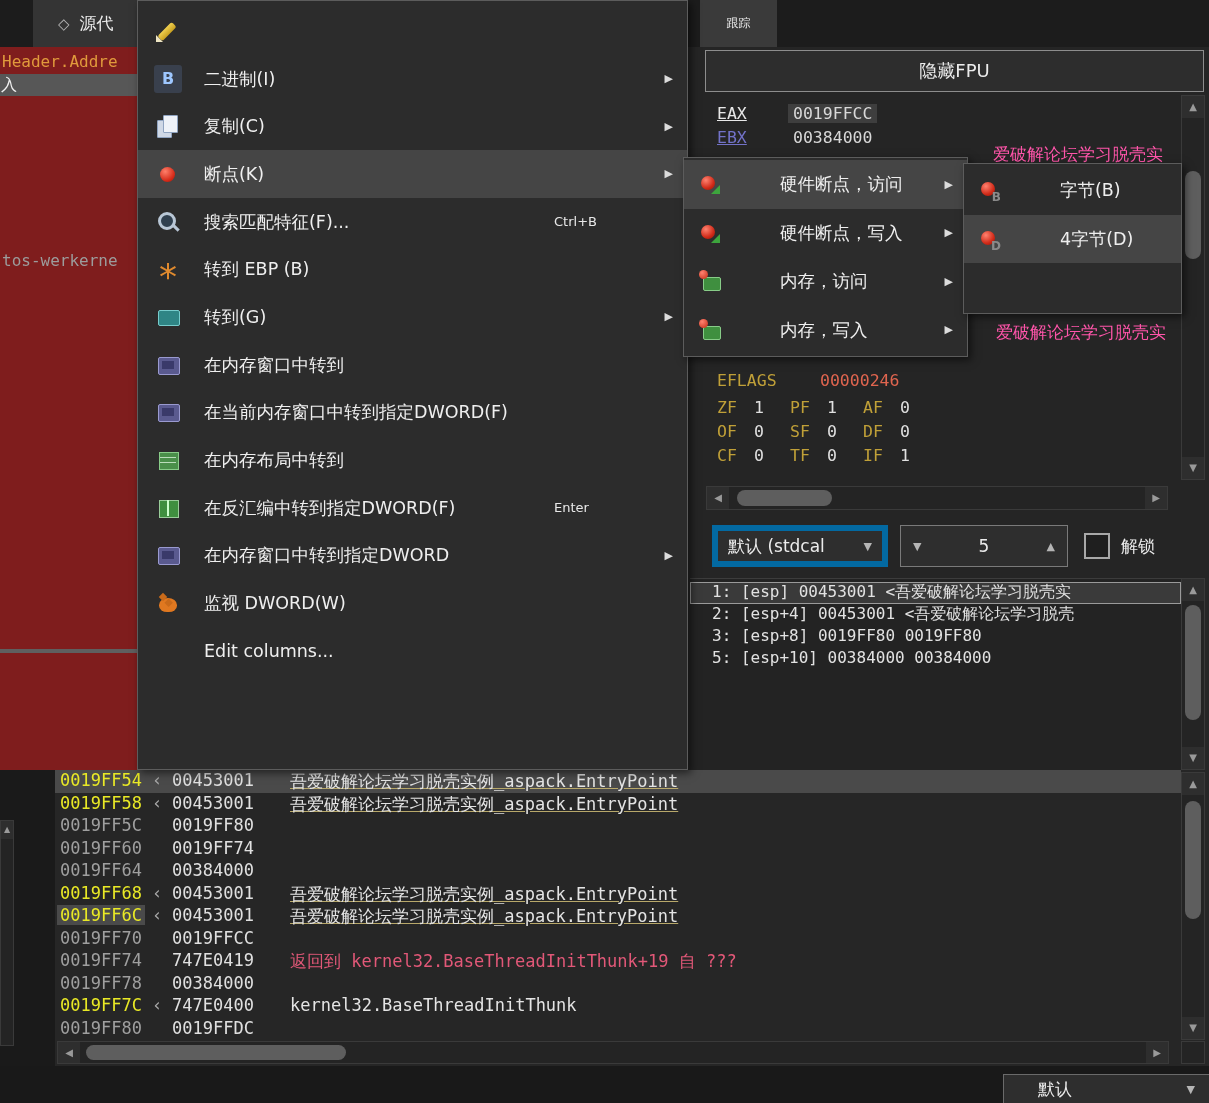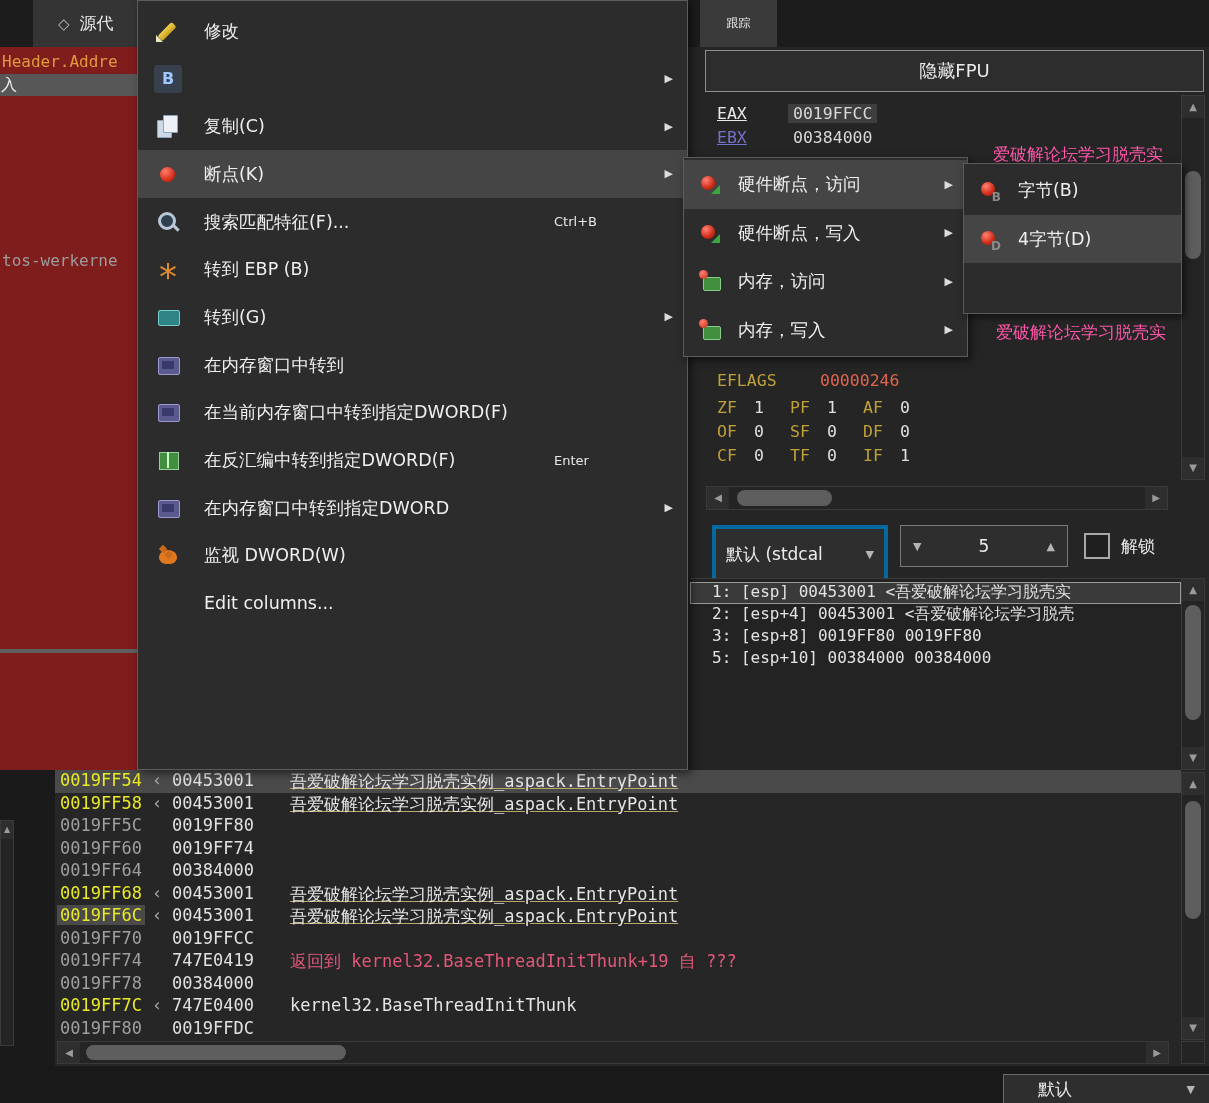--- a/index.html
+++ b/index.html
@@ -39,22 +39,22 @@
   .eflags-row{position:absolute;left:27px;top:322px;font:16.5px "DejaVu Sans Mono",monospace;line-height:24px;}
   .eflags-name{color:var(--gold);display:inline-block;width:103px;}
   .eflags-val{color:var(--eflagsv);}
   .flag-grid{position:absolute;left:27px;top:349px;font:16.5px "DejaVu Sans Mono",monospace;}
   .flag-row{height:24px;line-height:24px;}
   .flag-name{display:inline-block;width:37px;color:var(--gold);}
   .flag-val{display:inline-block;width:36px;color:#e0e0e0;}
 
   
   .callconv{position:absolute;left:690px;top:515px;width:519px;height:63px;background:#252525;}
-  .cc-combo{position:absolute;left:22px;top:10px;width:176px;height:58px;background:#2e2e2e;
-            border:4px solid #0369a1;box-sizing:border-box;display:flex;align-items:center;
+  .cc-combo{position:absolute;left:22px;top:10px;width:176px;height:42px;background:#2e2e2e;
+            border:6px solid #0369a1;box-sizing:border-box;display:flex;align-items:center;
             padding:0 10px;color:#ececec;font-size:17px;white-space:nowrap;overflow:hidden;}
   .cc-combo .caret{margin-left:auto;color:#b5b5b5;font-size:11px;}
   .cc-spin{position:absolute;left:210px;top:10px;width:168px;height:42px;background:#2e2e2e;
            border:1px solid #7a7a7a;box-sizing:border-box;display:flex;align-items:center;
            padding:0 12px;color:#ececec;font-size:17px;}
   .cc-spin .num{flex:1;text-align:center;}
   .cc-spin .caret{color:#b5b5b5;font-size:11px;}
   .cc-check{position:absolute;left:394px;top:18px;width:26px;height:26px;background:#1f1f1f;
             border:2px solid #a8a8a8;box-sizing:border-box;}
   .cc-unlock{position:absolute;left:431px;top:20px;font-size:17px;color:#ececec;}
@@ -105,21 +105,21 @@
   
   .menu{position:absolute;background:#2c2c2c;border:1px solid #5c5c5c;box-sizing:border-box;
         box-shadow:3px 3px 8px rgba(0,0,0,.55);}
   .main-menu{left:137px;top:0;width:551px;height:770px;padding-top:6px;z-index:10;}
   .main-menu .menu-item{height:47.7px;}
   .sub1{left:683px;top:157px;width:285px;height:200px;padding-top:2px;z-index:11;}
   .sub2{left:963px;top:163px;width:219px;height:151px;padding-top:2px;z-index:12;}
   .sub1 .menu-item,.sub2 .menu-item{height:48.5px;}
   .menu-item{display:flex;align-items:center;padding:0 10px 0 16px;position:relative;
              color:#efefef;font-size:17.5px;white-space:nowrap;}
-  .sub1 .menu-item,.sub2 .menu-item{padding-left:14px;}
+  .sub1 .menu-item,.sub2 .menu-item{padding-left:14px;gap:42px;}
   .menu-item.hl{background:var(--menuhl);}
   .mi-ico{width:28px;height:28px;margin-right:22px;position:relative;flex:none;}
   .sub1 .mi-ico,.sub2 .mi-ico{margin-right:16px;width:24px;height:24px;}
   .mi-label{flex:1;}
   .mi-short{position:absolute;left:416px;font-size:13px;color:#e8e8e8;}
   .mi-arrow{position:absolute;right:14px;font-size:11px;color:#dcdcdc;}
 
   
   .ic-pencil::before{content:"";position:absolute;left:3px;top:11px;width:20px;height:7px;
       background:linear-gradient(#f0d050,#c8a020);transform:rotate(-45deg);border-radius:2px;}
@@ -337,24 +337,24 @@
   <div class="bottombar">
     <div class="bottom-combo">
       <span>默认</span>
       <span class="caret">▼</span>
     </div>
   </div>
 
   <div class="menu main-menu" id="main-menu">
       <div class="menu-item">
         <span class="mi-ico ic-pencil"></span>
-        <span class="mi-label">修改</span>
       </div>
       <div class="menu-item">
         <span class="mi-ico ic-binary"></span>
+        <span class="mi-label">二进制(I)</span>
         <span class="mi-arrow">▶</span>
       </div>
       <div class="menu-item">
         <span class="mi-ico ic-copy"></span>
         <span class="mi-label">复制(C)</span>
         <span class="mi-arrow">▶</span>
       </div>
       <div class="menu-item hl">
         <span class="mi-ico ic-bp"></span>
         <span class="mi-label">断点(K)</span>
@@ -374,20 +374,24 @@
         <span class="mi-label">转到(G)</span>
         <span class="mi-arrow">▶</span>
       </div>
       <div class="menu-item">
         <span class="mi-ico ic-memwin"></span>
         <span class="mi-label">在内存窗口中转到</span>
       </div>
       <div class="menu-item">
         <span class="mi-ico ic-memwin"></span>
         <span class="mi-label">在当前内存窗口中转到指定DWORD(F)</span>
+      </div>
+      <div class="menu-item">
+        <span class="mi-ico ic-layout"></span>
+        <span class="mi-label">在内存布局中转到</span>
       </div>
       <div class="menu-item">
         <span class="mi-ico ic-dump"></span>
         <span class="mi-label">在反汇编中转到指定DWORD(F)</span>
         <span class="mi-short">Enter</span>
       </div>
       <div class="menu-item">
         <span class="mi-ico ic-memwin"></span>
         <span class="mi-label">在内存窗口中转到指定DWORD</span>
         <span class="mi-arrow">▶</span>

